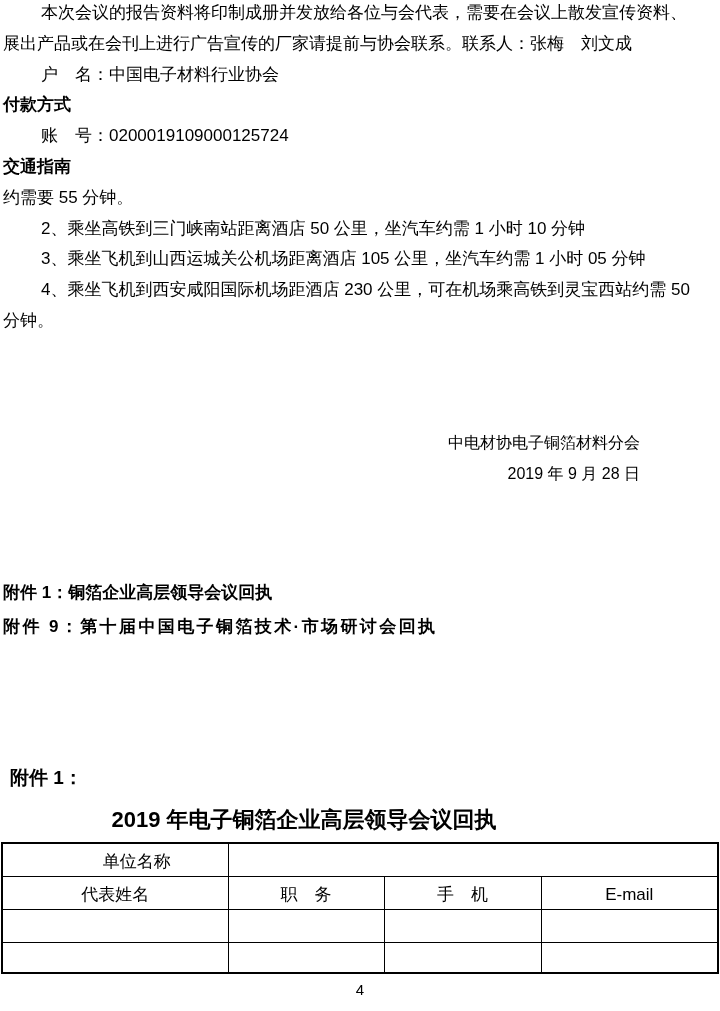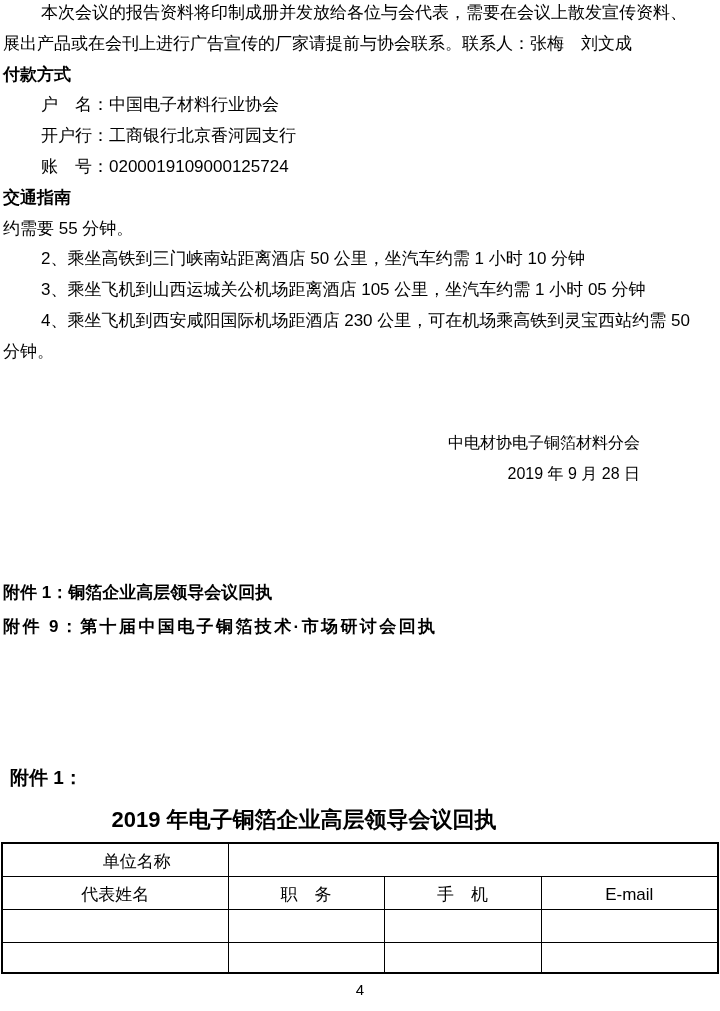--- a/index.html
+++ b/index.html
@@ -80,23 +80,22 @@
   }
 </style>
 </head>
 <body>
 
 <div class="page">
 
   <div class="body-block">
     <div class="line indent">本次会议的报告资料将印制成册并发放给各位与会代表，需要在会议上散发宣传资料、</div>
     <div class="line">展出产品或在会刊上进行广告宣传的厂家请提前与协会联系。联系人：张梅　刘文成</div>
+    <div class="line indent">户　名：中国电子材料行业协会</div>
     <div class="line bold">付款方式</div>
-    <div class="line indent">户　名：中国电子材料行业协会</div>
-    <div class="line indent">开户行：工商银行北京香河园支行</div>
     <div class="line indent">账　号：0200019109000125724</div>
     <div class="line bold">交通指南</div>
     <div class="line">约需要 55 分钟。</div>
     <div class="line indent">2、乘坐高铁到三门峡南站距离酒店 50 公里，坐汽车约需 1 小时 10 分钟</div>
     <div class="line indent">3、乘坐飞机到山西运城关公机场距离酒店 105 公里，坐汽车约需 1 小时 05 分钟</div>
     <div class="line indent">4、乘坐飞机到西安咸阳国际机场距酒店 230 公里，可在机场乘高铁到灵宝西站约需 50</div>
     <div class="line">分钟。</div>
   </div>
 
   <div class="signature">

